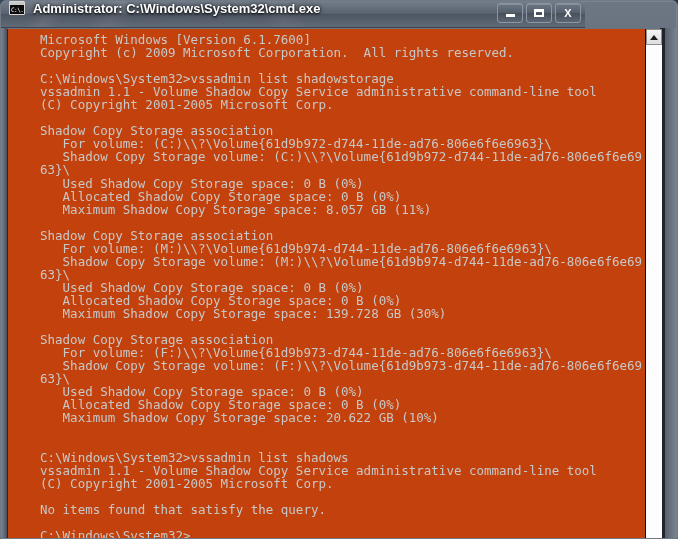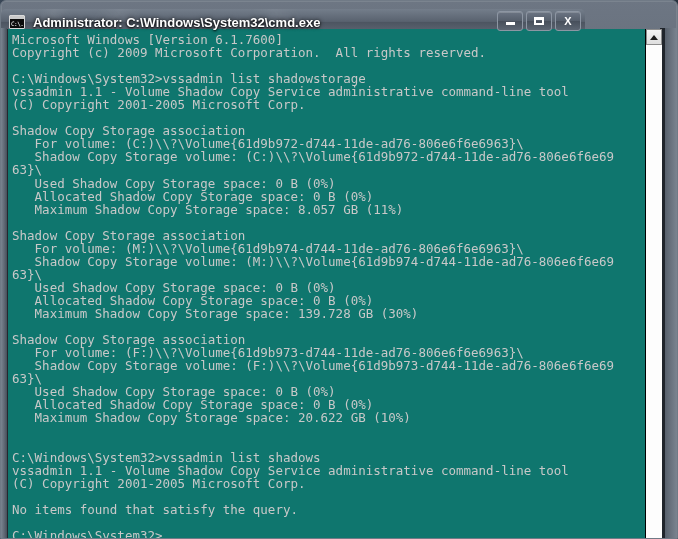--- a/index.html
+++ b/index.html
@@ -32,33 +32,32 @@
     box-sizing: border-box;
     border: 1px solid #707a86;
     border-radius: 6px 6px 0 0;
     background: linear-gradient(180deg, #6d7683 0%, #58616d 45%, #4a525d 100%);
     box-shadow: inset 0 0 0 1px rgba(255,255,255,0.10);
     overflow: hidden;
   }
 
   .titlebar {
     position: absolute;
-    left: 0; top: 8px;
+    left: 0; top: 0;
     width: 584px;
     height: 27px;
     box-sizing: border-box;
     background:
       linear-gradient(180deg,
         rgba(116,126,139,0.95) 0%,
         rgba(88,97,110,0.95) 48%,
         rgba(74,82,94,0.95) 49%,
         rgba(96,105,118,0.95) 100%);
     border-bottom: 1px solid #3d444e;
     display: flex;
-    align-items: center;
     border-radius: 5px 5px 0 0;
   }
   
   .titlebar::after {
     content: "";
     position: absolute;
     left: 0; top: 0; right: 0; bottom: 0;
     background:
       linear-gradient(118deg, rgba(255,255,255,0.00) 6%, rgba(255,255,255,0.07) 9%, rgba(255,255,255,0.00) 12%),
       linear-gradient(118deg, rgba(255,255,255,0.00) 16%, rgba(255,255,255,0.06) 20%, rgba(255,255,255,0.00) 24%),
@@ -163,23 +162,24 @@
     top: 28px;
     width: 655px;
     height: 511px;
     display: flex;
     background: #000000;
     box-sizing: border-box;
     border-left: 1px solid #23282f;
   }
   .console {
     flex: 1 1 auto;
-    background: #0f766e;
+    background: #c2410c;
     overflow: hidden;
     position: relative;
+    padding-left: 28px;
   }
   .console pre {
     margin: 0;
     padding: 4px 0 0 4px;
     font-family: "DejaVu Sans Mono", monospace;
     font-size: 12.5px;
     line-height: 13.05px;
     color: #c8c8c8;
     white-space: pre;
     letter-spacing: 0px;

